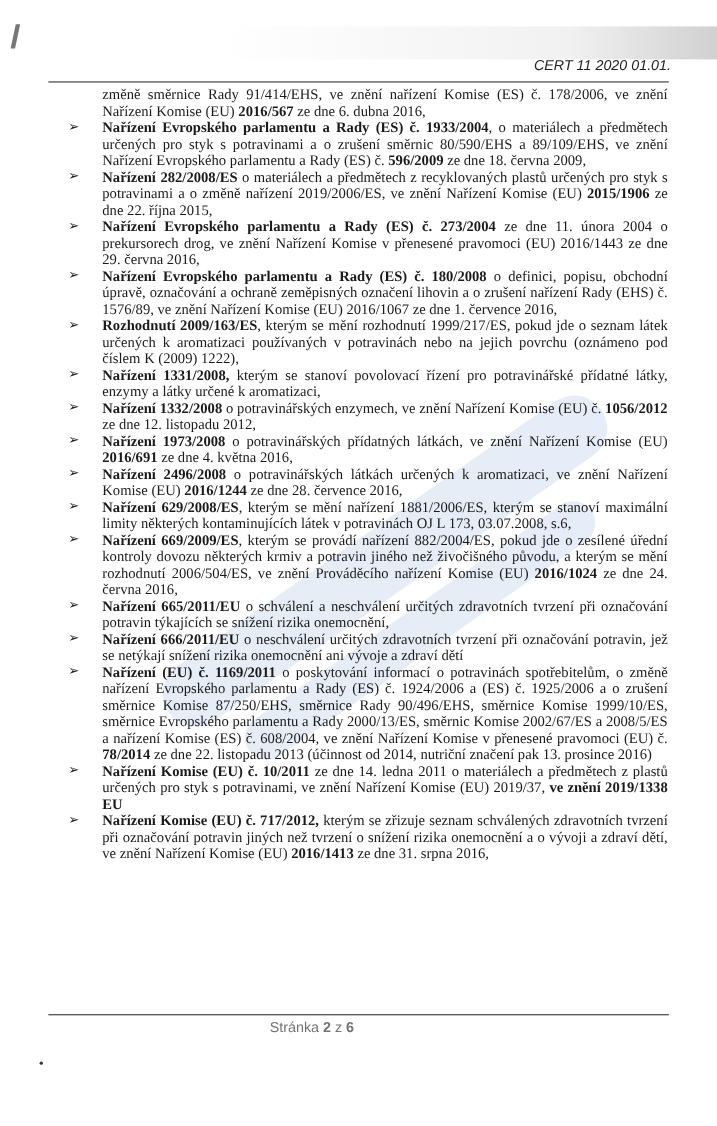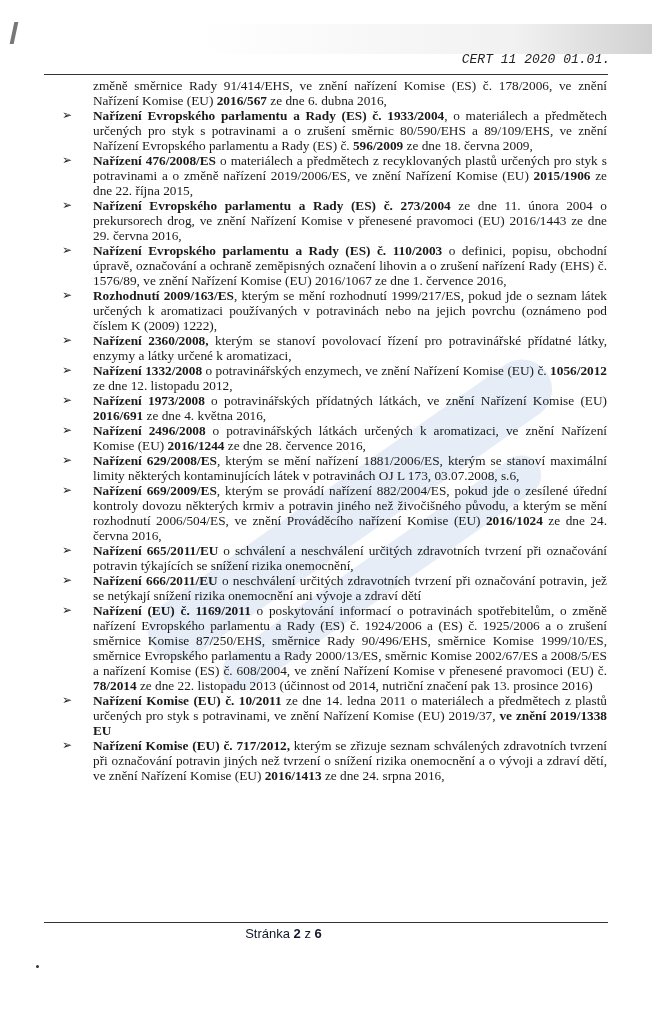--- a/index.html
+++ b/index.html
@@ -11,21 +11,21 @@
   .scan-shadow {
     position: absolute; left: 200px; top: 24px; width: 452px; height: 30px;
     background: linear-gradient(to right, rgba(255,255,255,0) 0%, rgba(200,200,200,0.25) 70%, rgba(170,170,170,0.55) 100%);
   }
   .corner-mark {
     position: absolute; left: 12px; top: 22px; width: 4px; height: 22px;
     background: #777; transform: skewX(-12deg);
   }
   .header-code {
     position: absolute; right: 42px; top: 52px;
-    font-family: Liberation Mono, monospace; font-style: italic;
+    font-family: Liberation Sans, sans-serif; font-style: italic;
     font-size: 13px; color: #222; text-align: right;
   }
   .rule { position: absolute; left: 44px; width: 564px; height: 1px; background: #333; }
   .rule.top { top: 74px; }
   .rule.bottom { top: 922px; }
   .watermark {
     position: absolute; left: 90px; top: 300px; width: 520px; height: 420px;
     pointer-events: none; opacity: 0.12;
   }
   .content {
@@ -34,21 +34,21 @@
   }
   .para { margin: 0; }
   .item { position: relative; margin: 0; }
   .bullet {
     position: absolute; left: -31px; top: 0; font-family: "DejaVu Sans", sans-serif;
     font-size: 12px; color: #222;
   }
   b { font-weight: bold; }
   .footer {
     position: absolute; left: 0; width: 567px; top: 926px; text-align: center;
-    font-family: "Liberation Sans", sans-serif; font-size: 13px; color: #0f172a;
+    font-family: "Liberation Sans", sans-serif; font-size: 13px; color: #737373;
   }
   .speck { position: absolute; width: 3px; height: 3px; border-radius: 50%; background: #333; }
 </style>
 </head>
 <body>
 
 <div class="scan-shadow"></div>
 <div class="corner-mark"></div>
 
 <div class="header-code">CERT 11 2020 01.01.</div>
@@ -58,35 +58,35 @@
   <g fill="#3b6fc4" transform="rotate(-35 260 210)">
     <rect x="20" y="180" width="480" height="60" rx="30"></rect>
     <rect x="60" y="260" width="380" height="40" rx="20"></rect>
   </g>
 </svg>
 
 <div class="content">
   <p class="para" id="continuation"><span>změně směrnice Rady 91/414/EHS, ve znění nařízení Komise (ES) č. 178/2006, ve znění Nařízení Komise (EU) </span><b>2016/567</b><span> ze dne 6. dubna 2016,</span></p>
   <div id="items">
       <p class="item"><span class="bullet">➢</span><b>Nařízení Evropského parlamentu a Rady (ES) č. 1933/2004</b><span>, o materiálech a předmětech určených pro styk s potravinami a o zrušení směrnic 80/590/EHS a 89/109/EHS, ve znění Nařízení Evropského parlamentu a Rady (ES) č. </span><b>596/2009</b><span> ze dne 18. června 2009,</span></p>
-      <p class="item"><span class="bullet">➢</span><b>Nařízení 476/2008/ES</b><span> o materiálech a předmětech z recyklovaných plastů určených pro styk s potravinami a o změně nařízení 2019/2006/ES, ve znění Nařízení Komise (EU) </span><b>2015/1906</b><span> ze dne 22. října 2015,</span></p>
+      <p class="item"><span class="bullet">➢</span><b>Nařízení 282/2008/ES</b><span> o materiálech a předmětech z recyklovaných plastů určených pro styk s potravinami a o změně nařízení 2019/2006/ES, ve znění Nařízení Komise (EU) </span><b>2015/1906</b><span> ze dne 22. října 2015,</span></p>
       <p class="item"><span class="bullet">➢</span><b>Nařízení Evropského parlamentu a Rady (ES) č. 273/2004</b><span> ze dne 11. února 2004 o prekursorech drog, ve znění Nařízení Komise v přenesené pravomoci (EU) 2016/1443 ze dne 29. června 2016,</span></p>
-      <p class="item"><span class="bullet">➢</span><b>Nařízení Evropského parlamentu a Rady (ES) č. 110/2003</b><span> o definici, popisu, obchodní úpravě, označování a ochraně zeměpisných označení lihovin a o zrušení nařízení Rady (EHS) č. 1576/89, ve znění Nařízení Komise (EU) 2016/1067 ze dne 1. července 2016,</span></p>
+      <p class="item"><span class="bullet">➢</span><b>Nařízení Evropského parlamentu a Rady (ES) č. 180/2008</b><span> o definici, popisu, obchodní úpravě, označování a ochraně zeměpisných označení lihovin a o zrušení nařízení Rady (EHS) č. 1576/89, ve znění Nařízení Komise (EU) 2016/1067 ze dne 1. července 2016,</span></p>
       <p class="item"><span class="bullet">➢</span><b>Rozhodnutí 2009/163/ES</b><span>, kterým se mění rozhodnutí 1999/217/ES, pokud jde o seznam látek určených k aromatizaci používaných v potravinách nebo na jejich povrchu (oznámeno pod číslem K (2009) 1222),</span></p>
-      <p class="item"><span class="bullet">➢</span><b>Nařízení 2360/2008,</b><span> kterým se stanoví povolovací řízení pro potravinářské přídatné látky, enzymy a látky určené k aromatizaci,</span></p>
+      <p class="item"><span class="bullet">➢</span><b>Nařízení 1331/2008,</b><span> kterým se stanoví povolovací řízení pro potravinářské přídatné látky, enzymy a látky určené k aromatizaci,</span></p>
       <p class="item"><span class="bullet">➢</span><b>Nařízení 1332/2008</b><span> o potravinářských enzymech, ve znění Nařízení Komise (EU) č. </span><b>1056/2012</b><span> ze dne 12. listopadu 2012,</span></p>
       <p class="item"><span class="bullet">➢</span><b>Nařízení 1973/2008</b><span> o potravinářských přídatných látkách, ve znění Nařízení Komise (EU) </span><b>2016/691</b><span> ze dne 4. května 2016,</span></p>
       <p class="item"><span class="bullet">➢</span><b>Nařízení 2496/2008</b><span> o potravinářských látkách určených k aromatizaci, ve znění Nařízení Komise (EU) </span><b>2016/1244</b><span> ze dne 28. července 2016,</span></p>
       <p class="item"><span class="bullet">➢</span><b>Nařízení 629/2008/ES</b><span>, kterým se mění nařízení 1881/2006/ES, kterým se stanoví maximální limity některých kontaminujících látek v potravinách OJ L 173, 03.07.2008, s.6,</span></p>
       <p class="item"><span class="bullet">➢</span><b>Nařízení 669/2009/ES</b><span>, kterým se provádí nařízení 882/2004/ES, pokud jde o zesílené úřední kontroly dovozu některých krmiv a potravin jiného než živočišného původu, a kterým se mění rozhodnutí 2006/504/ES, ve znění Prováděcího nařízení Komise (EU) </span><b>2016/1024</b><span> ze dne 24. června 2016,</span></p>
       <p class="item"><span class="bullet">➢</span><b>Nařízení 665/2011/EU</b><span> o schválení a neschválení určitých zdravotních tvrzení při označování potravin týkajících se snížení rizika onemocnění,</span></p>
       <p class="item"><span class="bullet">➢</span><b>Nařízení 666/2011/EU</b><span> o neschválení určitých zdravotních tvrzení při označování potravin, jež se netýkají snížení rizika onemocnění ani vývoje a zdraví dětí</span></p>
       <p class="item"><span class="bullet">➢</span><b>Nařízení (EU) č. 1169/2011</b><span>  o poskytování informací o potravinách spotřebitelům, o změně nařízení Evropského parlamentu a Rady (ES) č. 1924/2006 a (ES) č. 1925/2006 a o zrušení směrnice Komise 87/250/EHS, směrnice Rady 90/496/EHS, směrnice Komise 1999/10/ES, směrnice Evropského parlamentu a Rady 2000/13/ES, směrnic Komise 2002/67/ES a 2008/5/ES a nařízení Komise (ES) č. 608/2004, ve znění Nařízení Komise v přenesené pravomoci (EU) č. </span><b>78/2014</b><span> ze dne 22. listopadu 2013 (účinnost od 2014, nutriční značení pak 13. prosince 2016)</span></p>
       <p class="item"><span class="bullet">➢</span><b>Nařízení Komise (EU) č. 10/2011</b><span> ze dne 14. ledna 2011 o materiálech a předmětech z plastů určených pro styk s potravinami, ve znění Nařízení Komise (EU) 2019/37, </span><b>ve znění 2019/1338 EU</b></p>
-      <p class="item"><span class="bullet">➢</span><b>Nařízení Komise (EU) č. 717/2012,</b><span> kterým se zřizuje seznam schválených zdravotních tvrzení při označování potravin jiných než tvrzení o snížení rizika onemocnění a o vývoji a zdraví dětí, ve znění Nařízení Komise (EU) </span><b>2016/1413</b><span> ze dne 24. srpna 2016,</span></p>
+      <p class="item"><span class="bullet">➢</span><b>Nařízení Komise (EU) č. 717/2012,</b><span> kterým se zřizuje seznam schválených zdravotních tvrzení při označování potravin jiných než tvrzení o snížení rizika onemocnění a o vývoji a zdraví dětí, ve znění Nařízení Komise (EU) </span><b>2016/1413</b><span> ze dne 31. srpna 2016,</span></p>
     </div>
 </div>
 
 <div class="rule bottom"></div>
 <div class="footer">
   <span>Stránka </span><b>2</b><span> z </span><b>6</b>
 </div>
 
 <div class="speck" style="left:36px;top:965px;"></div>
 

